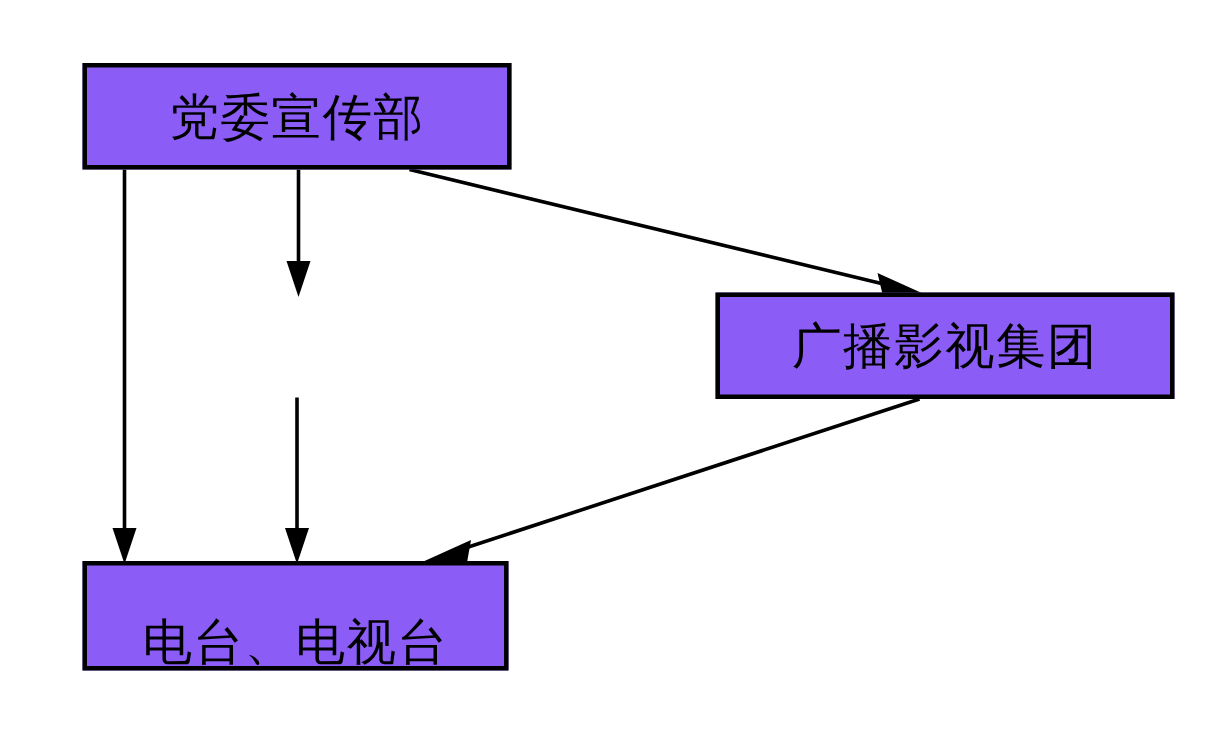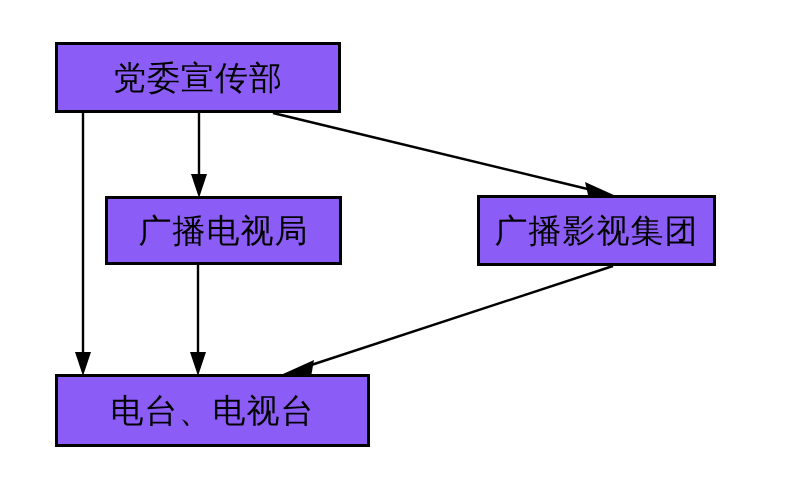--- a/index.html
+++ b/index.html
@@ -79,25 +79,22 @@
     <g>
       <line class="edge-line" x1="613" y1="266" x2="299" y2="369"></line>
       <polygon class="arrow-head" points="283,374 314,360 311,377"></polygon>
     </g>
   </svg>
 
   <div class="node" style="left: 55px; top: 42px; width: 286px; height: 71px;">
     <span class="node-label">党委宣传部</span>
   </div>
 
-  <div class="node" style="left: 105px; top: 196px; width: 237px; height: 69px;">
-    <span class="node-label">广播电视局</span>
-  </div>
 
-  <div class="node" style="left: 477px; top: 195px; width: 239px; height: 71px;">
+  <div class="node" style="left: 477px; top: 195px; width: 306px; height: 71px;">
     <span class="node-label">广播影视集团</span>
   </div>
 
-  <div class="node" style="left: 55px; top: 374px; width: 315px; height: 73px;">
+  <div class="node" style="left: 55px; top: 374px; width: 284px; height: 73px; align-items: flex-end;">
     <span class="node-label">电台、电视台</span>
   </div>
 
 </div>
 
 </body></html>

